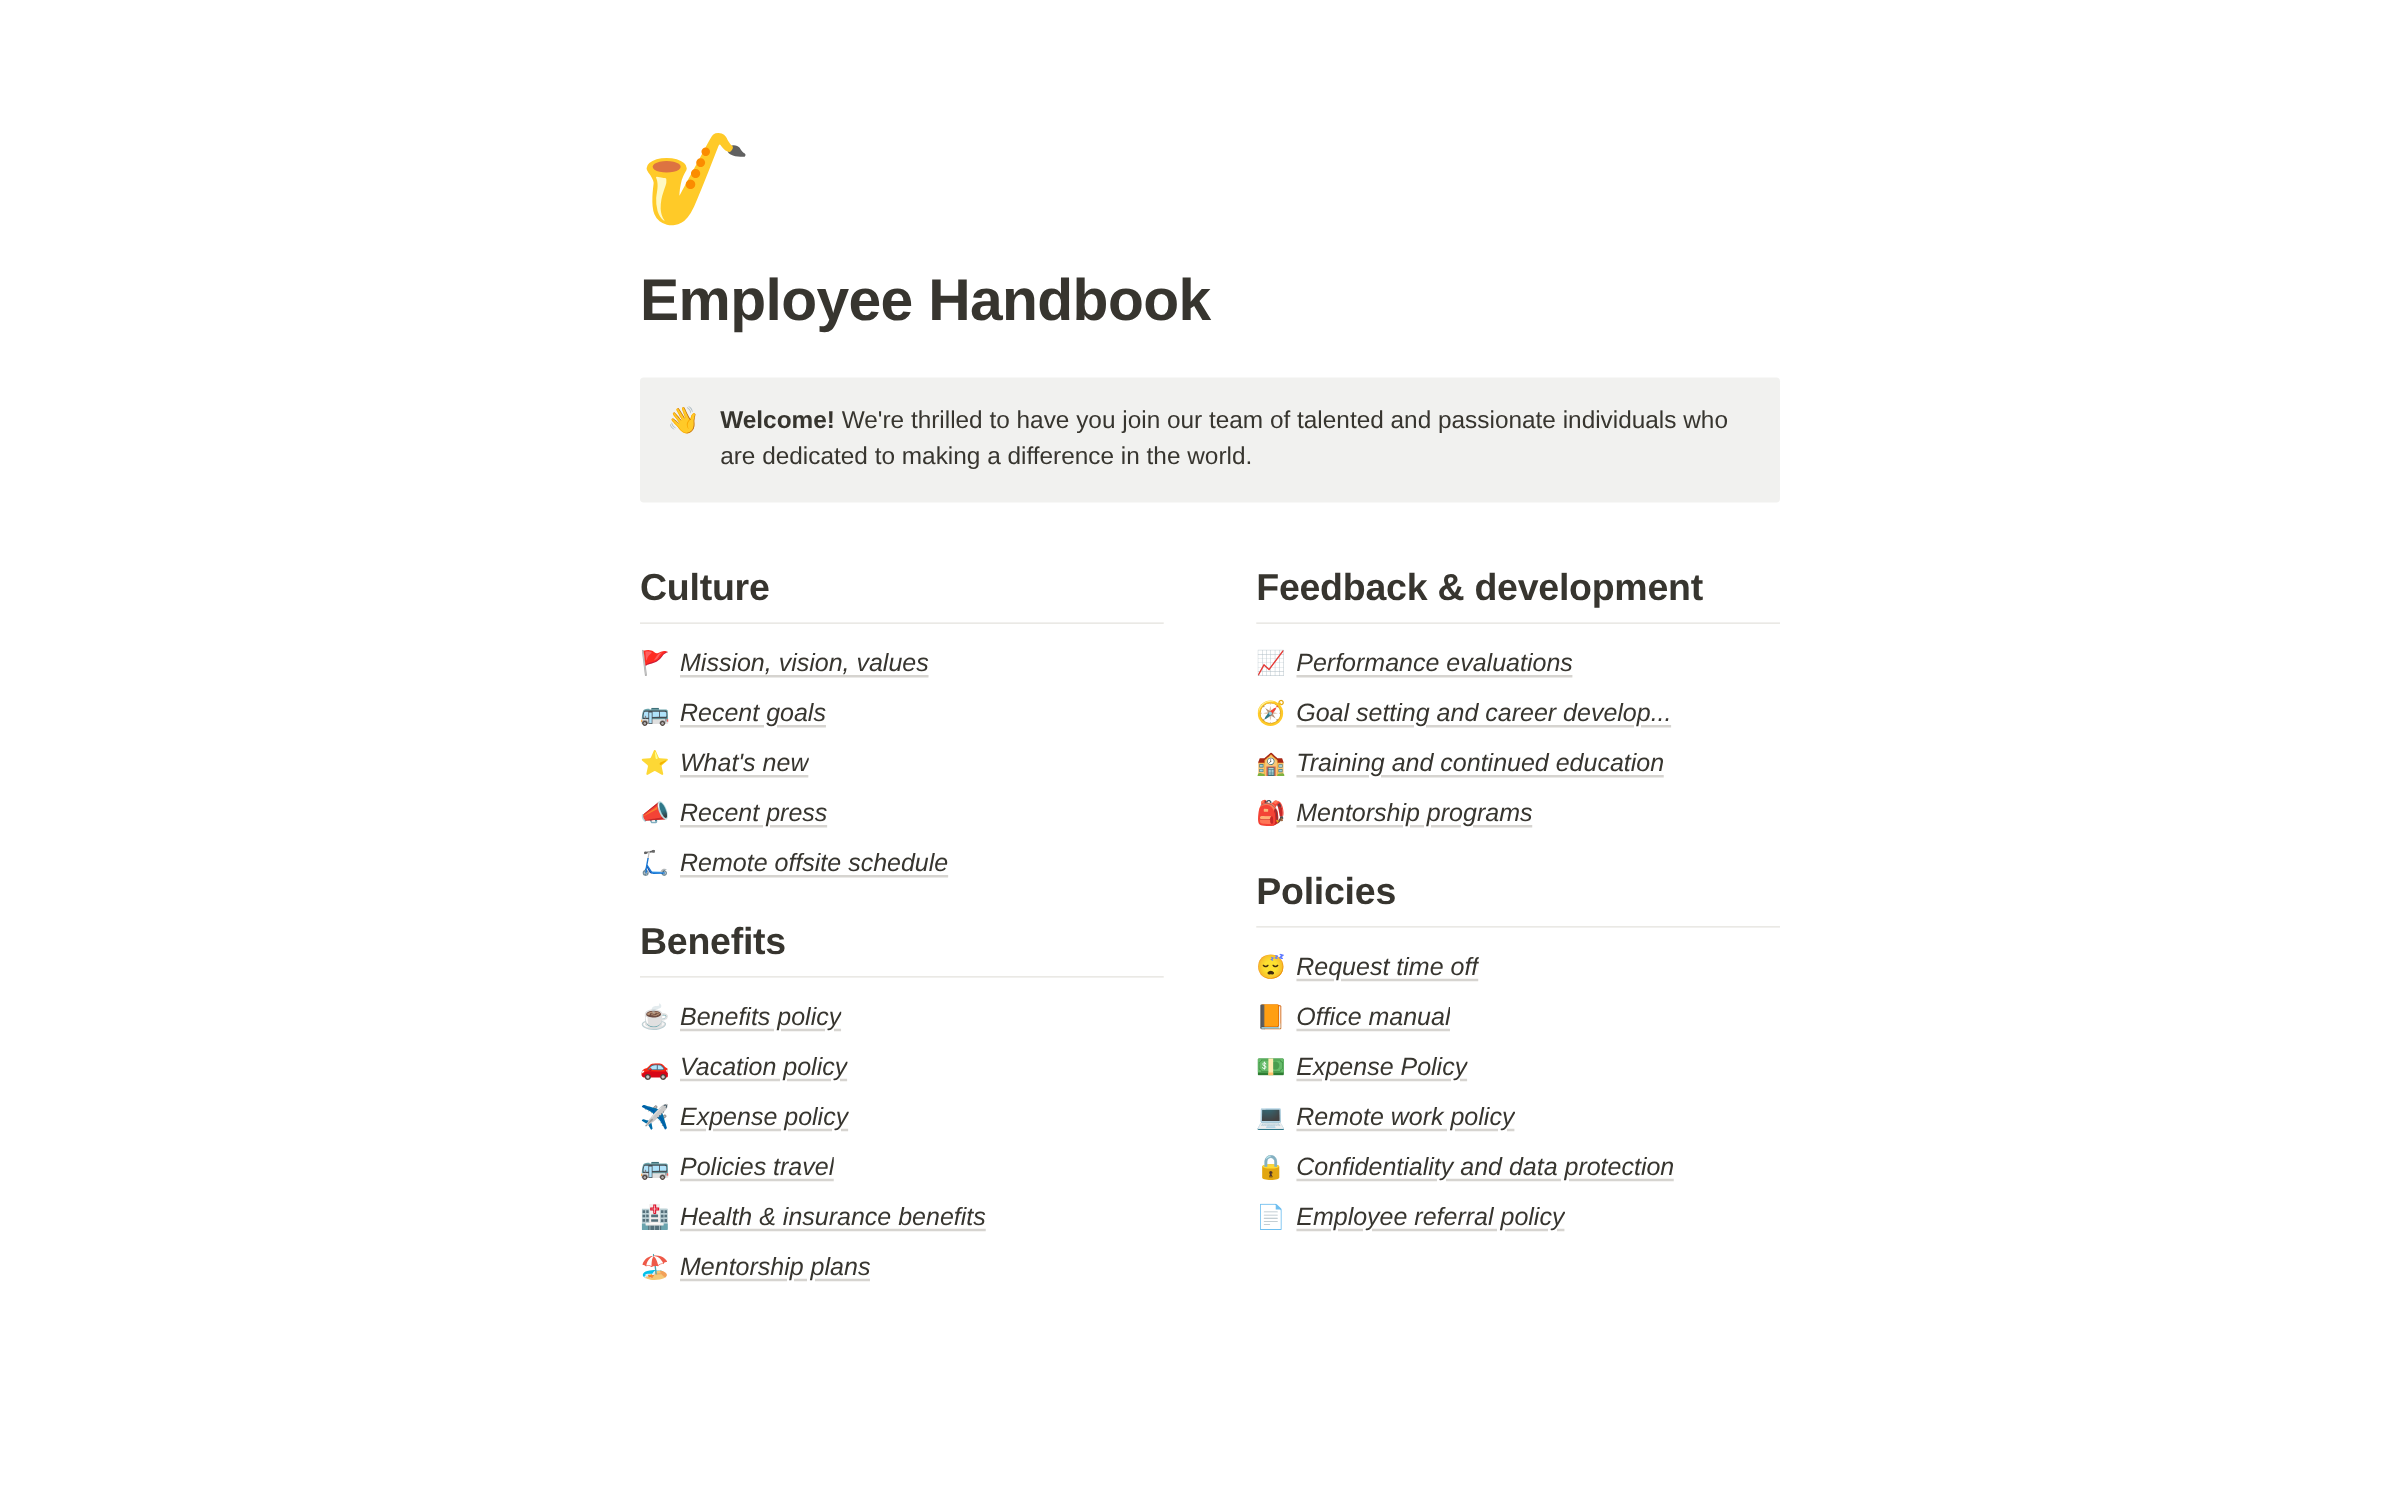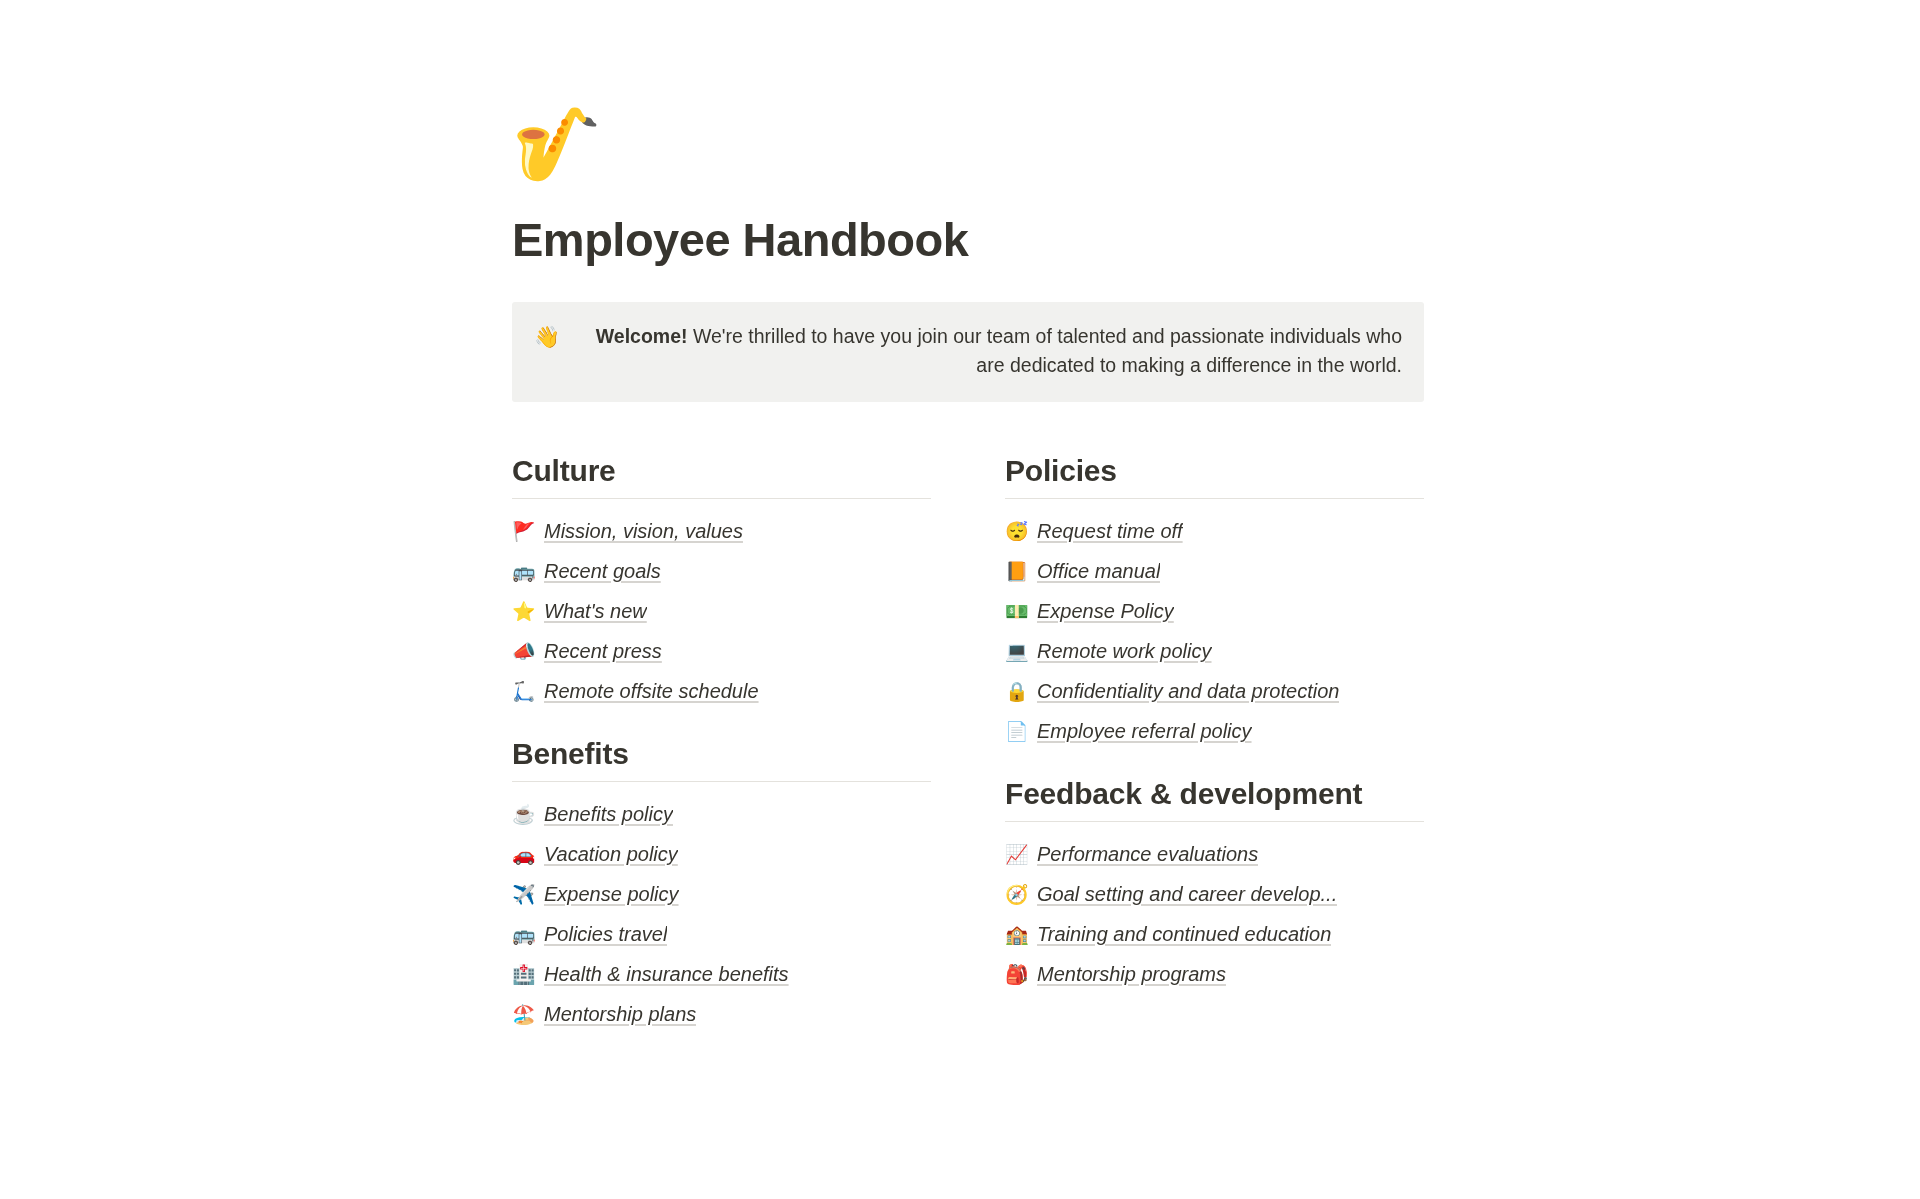--- a/index.html
+++ b/index.html
@@ -51,21 +51,20 @@
   }
   .callout-emoji {
     font-size: 21px;
     line-height: 1.45;
     flex: 0 0 auto;
   }
   .callout-text {
     font-size: 19.5px;
     line-height: 1.5;
     color: #37352f;
-    text-align: right;
   }
   .callout-text b { font-weight: bold; }
 
   .columns {
     display: flex;
     gap: 74px;
   }
   .column { flex: 1 1 0; min-width: 0; }
 
   .section { margin-bottom: 26px; }
@@ -184,20 +183,43 @@
               <span class="link-label">Mentorship plans</span>
             </li>
           </ul>
         </div>
 
       </div>
 
       <div class="column">
 
         <div class="section">
+          <h2 class="section-title">Feedback &amp; development</h2>
+          <hr class="section-rule">
+          <ul class="link-list">
+            <li class="link-item">
+              <span class="link-emoji">📈</span>
+              <span class="link-label">Performance evaluations</span>
+            </li>
+            <li class="link-item">
+              <span class="link-emoji">🧭</span>
+              <span class="link-label">Goal setting and career develop...</span>
+            </li>
+            <li class="link-item">
+              <span class="link-emoji">🏫</span>
+              <span class="link-label">Training and continued education</span>
+            </li>
+            <li class="link-item">
+              <span class="link-emoji">🎒</span>
+              <span class="link-label">Mentorship programs</span>
+            </li>
+          </ul>
+        </div>
+
+        <div class="section">
           <h2 class="section-title">Policies</h2>
           <hr class="section-rule">
           <ul class="link-list">
             <li class="link-item">
               <span class="link-emoji">😴</span>
               <span class="link-label">Request time off</span>
             </li>
             <li class="link-item">
               <span class="link-emoji">📙</span>
               <span class="link-label">Office manual</span>
@@ -214,40 +236,17 @@
               <span class="link-emoji">🔒</span>
               <span class="link-label">Confidentiality and data protection</span>
             </li>
             <li class="link-item">
               <span class="link-emoji">📄</span>
               <span class="link-label">Employee referral policy</span>
             </li>
           </ul>
         </div>
 
-        <div class="section">
-          <h2 class="section-title">Feedback &amp; development</h2>
-          <hr class="section-rule">
-          <ul class="link-list">
-            <li class="link-item">
-              <span class="link-emoji">📈</span>
-              <span class="link-label">Performance evaluations</span>
-            </li>
-            <li class="link-item">
-              <span class="link-emoji">🧭</span>
-              <span class="link-label">Goal setting and career develop...</span>
-            </li>
-            <li class="link-item">
-              <span class="link-emoji">🏫</span>
-              <span class="link-label">Training and continued education</span>
-            </li>
-            <li class="link-item">
-              <span class="link-emoji">🎒</span>
-              <span class="link-label">Mentorship programs</span>
-            </li>
-          </ul>
-        </div>
-
       </div>
     </div>
 
   </div>
 </div>
 
 </body></html>

